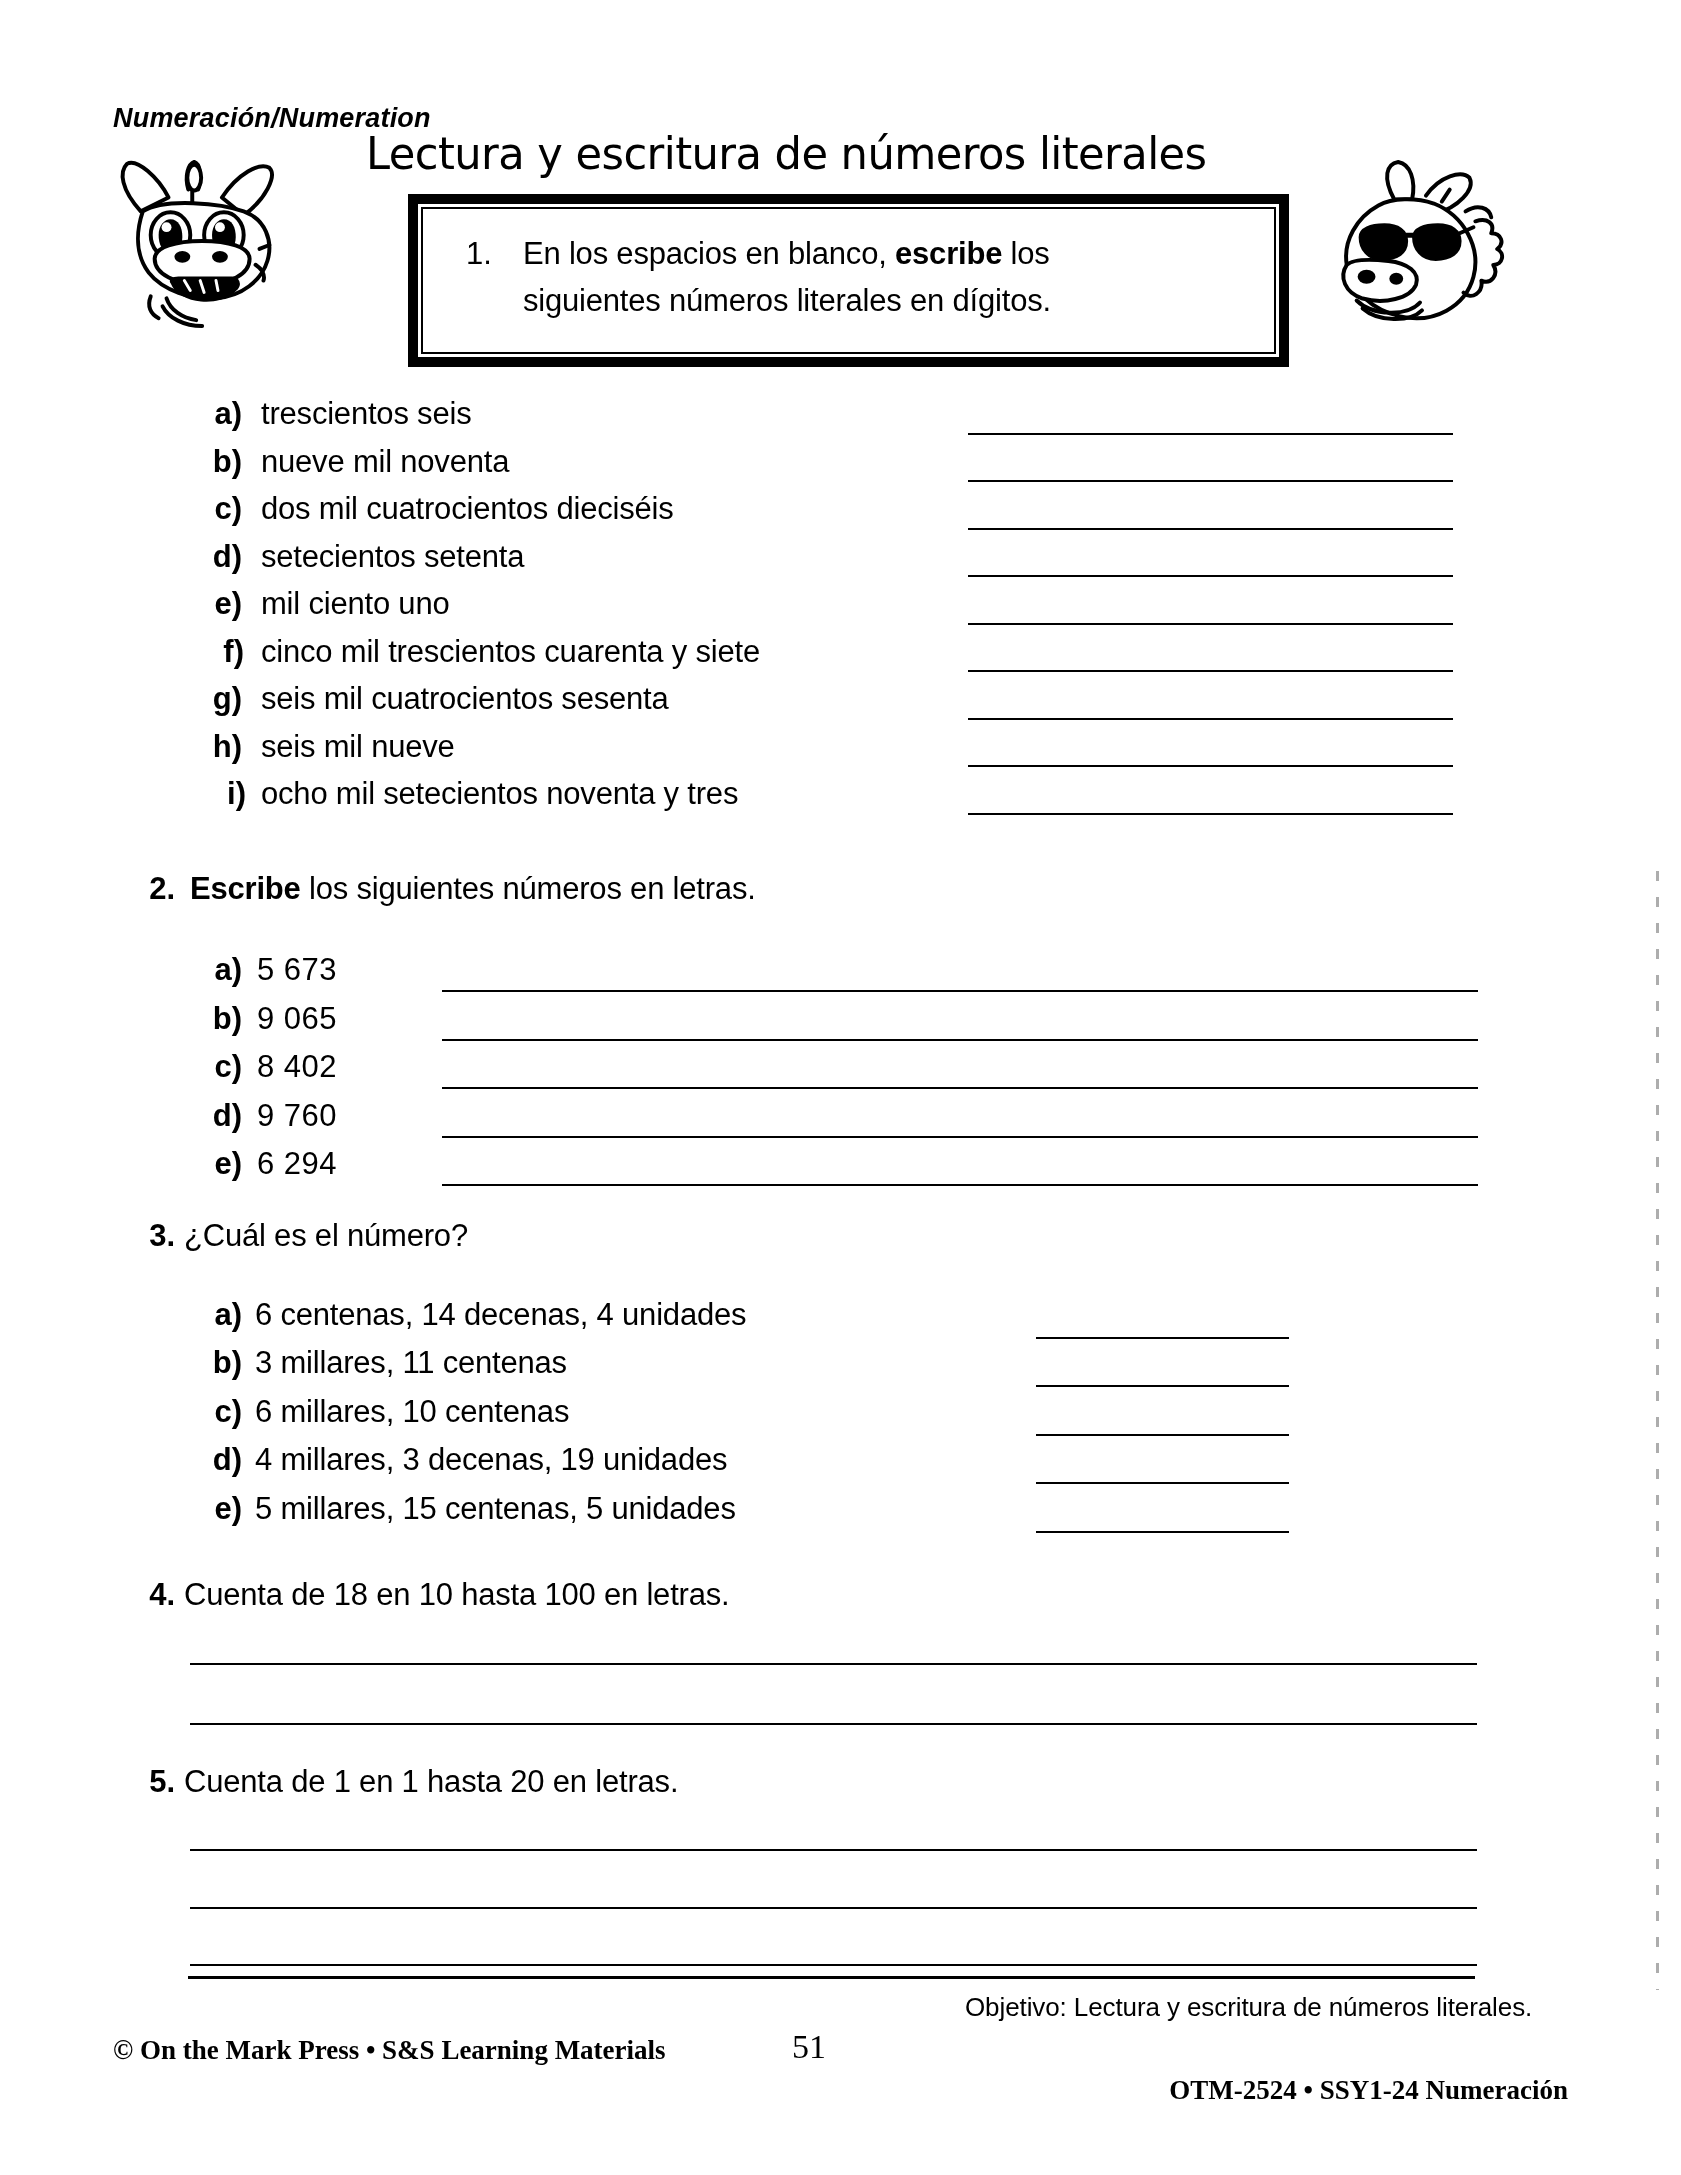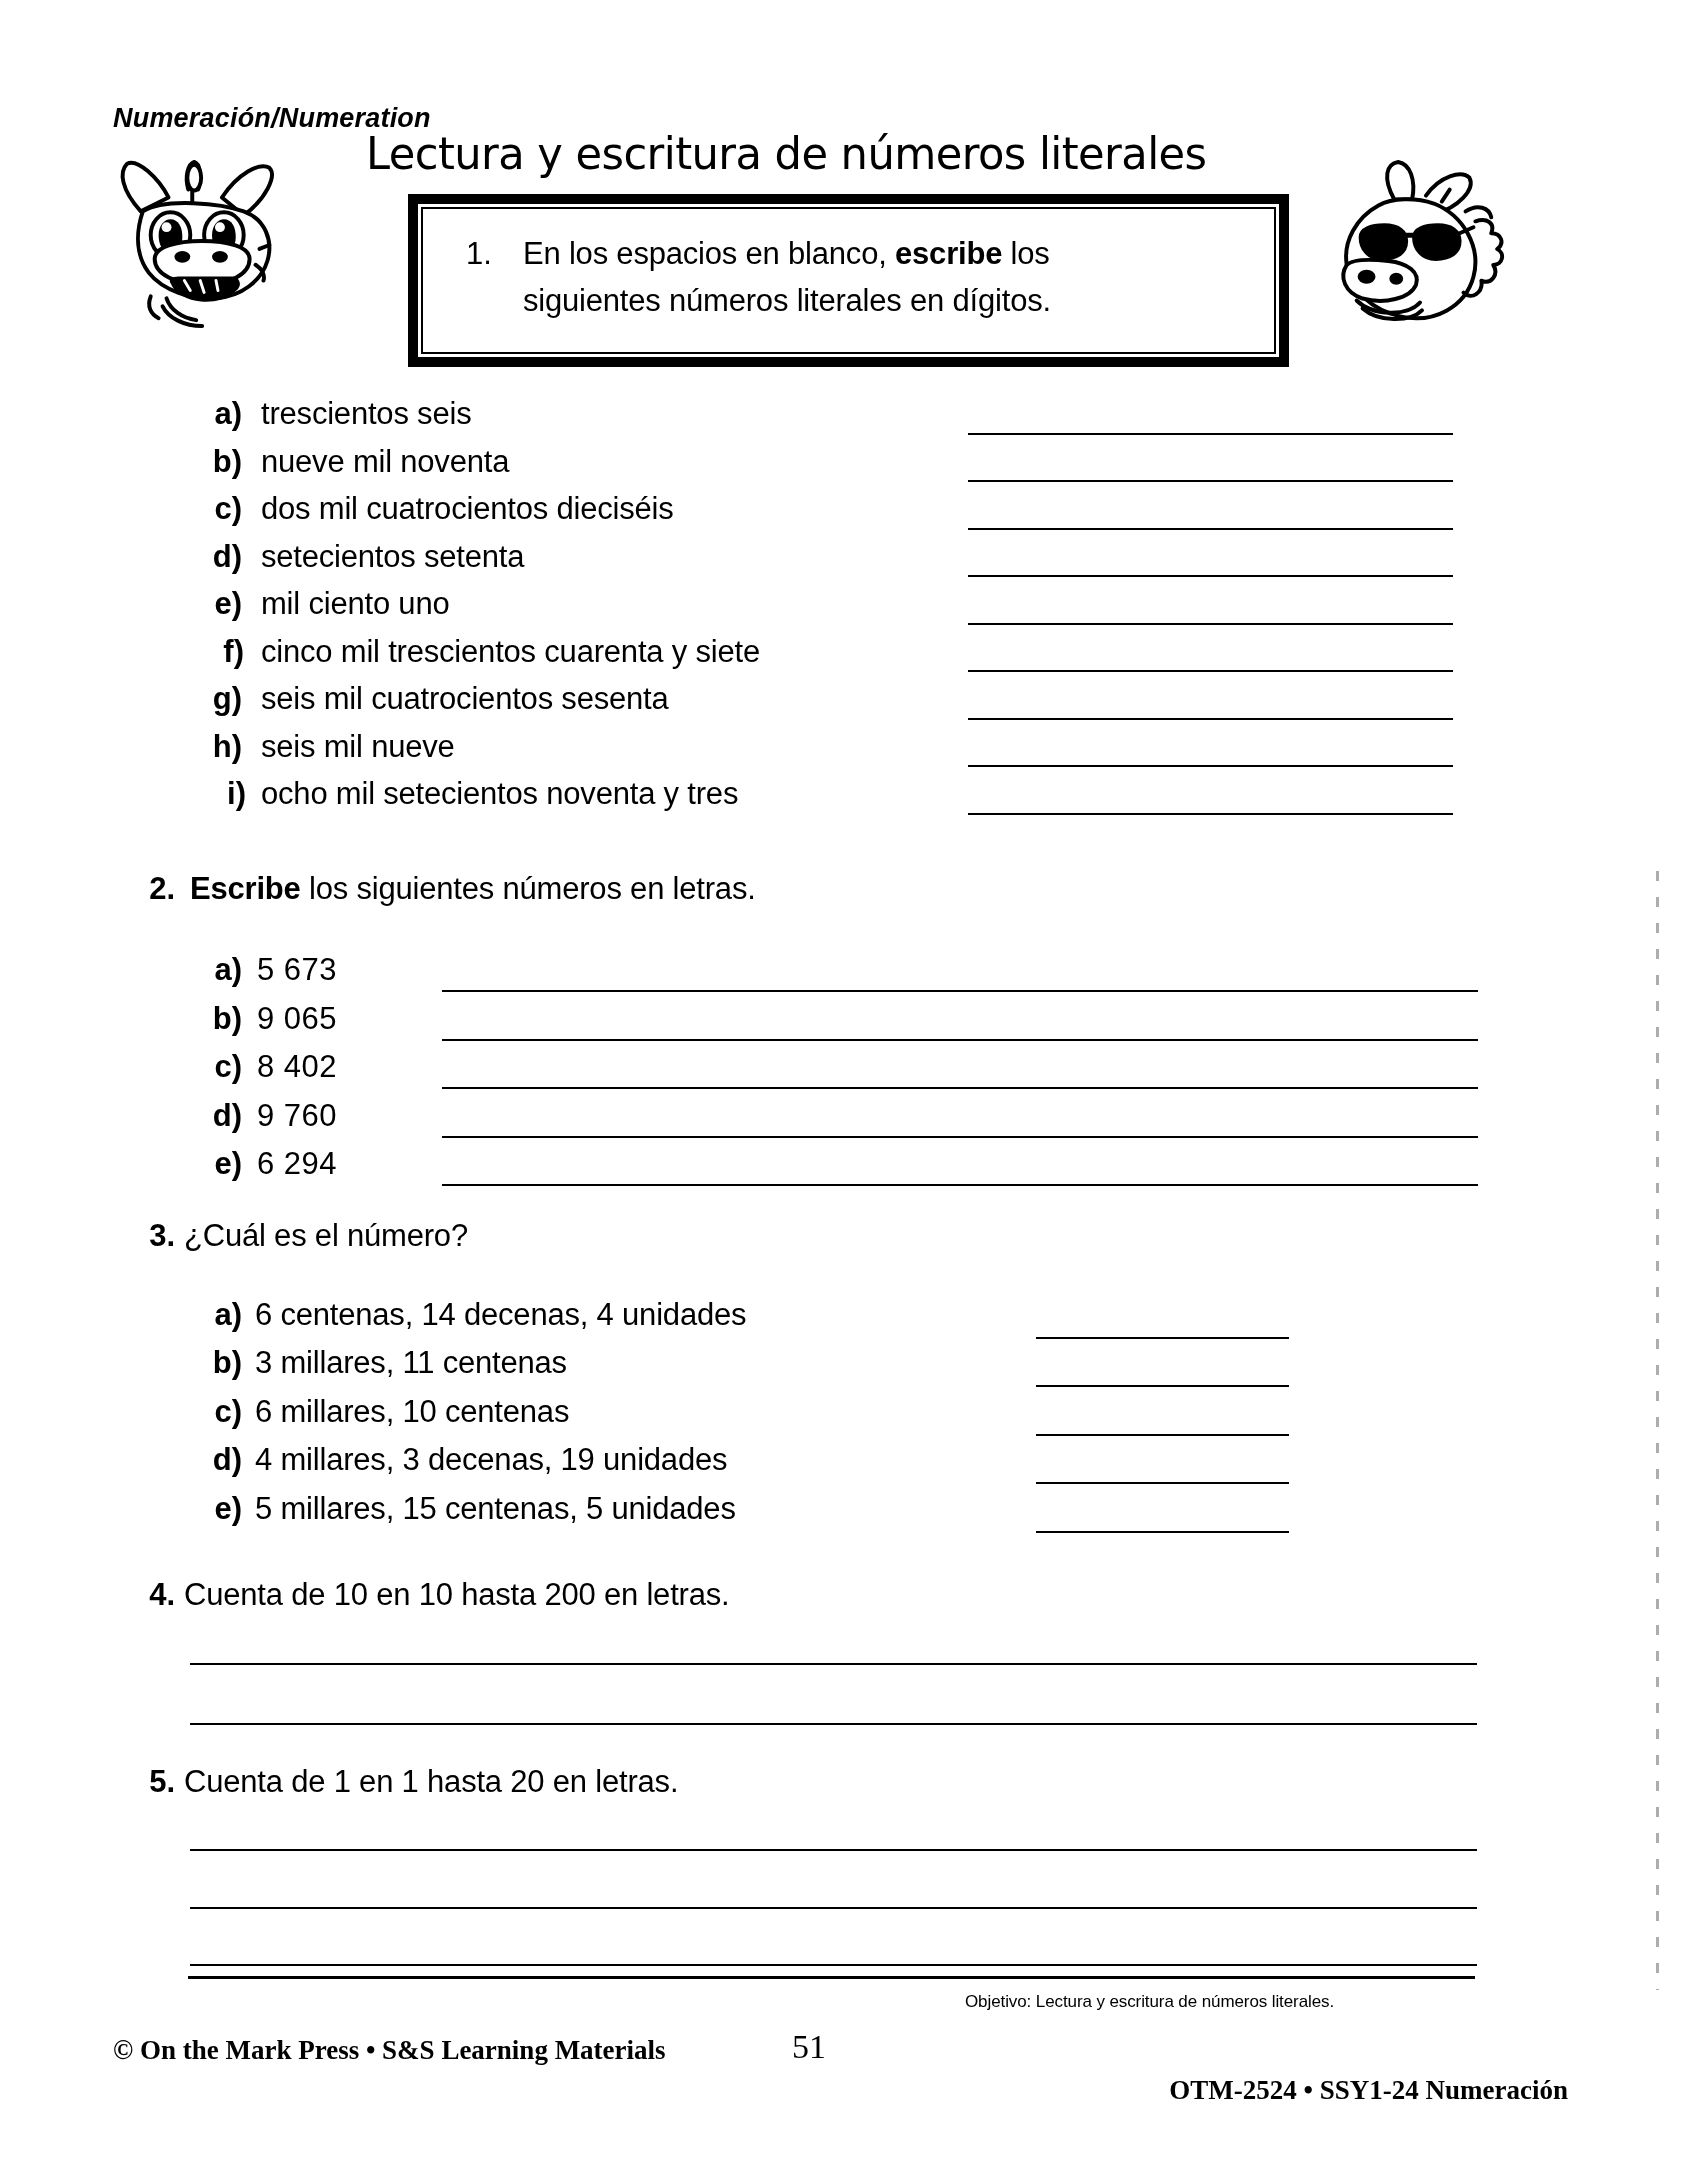--- a/index.html
+++ b/index.html
@@ -144,21 +144,21 @@
     left: 188px;
     top: 1976px;
     width: 1287px;
     height: 0;
     border-top: 3px solid #000;
   }
   .objetivo {
     position: absolute;
     left: 965px;
     top: 1992px;
-    font-size: 17px;
+    font-size: 26px;
     letter-spacing: -0.1px;
     white-space: nowrap;
   }
   .foot-left {
     position: absolute;
     left: 113px;
     top: 2035px;
     font-family: "Liberation Serif", serif;
     font-weight: bold;
     font-size: 27px;
@@ -362,21 +362,21 @@
     <span class="item-text" style="left:255px; top:1442px;">4 millares, 3 decenas, 19 unidades</span>
     <div class="rule" style="left:1036px; top:1482px; width:253px;"></div>
 
     <span class="item-letter" style="left:200px; top:1491px;">e)</span>
     <span class="item-text" style="left:255px; top:1491px;">5 millares, 15 centenas, 5 unidades</span>
     <div class="rule" style="left:1036px; top:1531px; width:253px;"></div>
   </div>
 
   <div>
     <span class="q-num" style="left:129px; top:1577px;">4.</span>
-    <span class="q-head" style="left:184px; top:1577px;">Cuenta de 10 en 10 hasta 200 en letras.</span>
+    <span class="q-head" style="left:184px; top:1577px;">Cuenta de 18 en 10 hasta 100 en letras.</span>
     <div class="rule" style="left:190px; top:1663px; width:1287px;"></div>
     <div class="rule" style="left:190px; top:1723px; width:1287px;"></div>
   </div>
 
   <div>
     <span class="q-num" style="left:129px; top:1764px;">5.</span>
     <span class="q-head" style="left:184px; top:1764px;">Cuenta de 1 en 1 hasta 20 en letras.</span>
     <div class="rule" style="left:190px; top:1849px; width:1287px;"></div>
     <div class="rule" style="left:190px; top:1907px; width:1287px;"></div>
     <div class="rule" style="left:190px; top:1964px; width:1287px;"></div>

